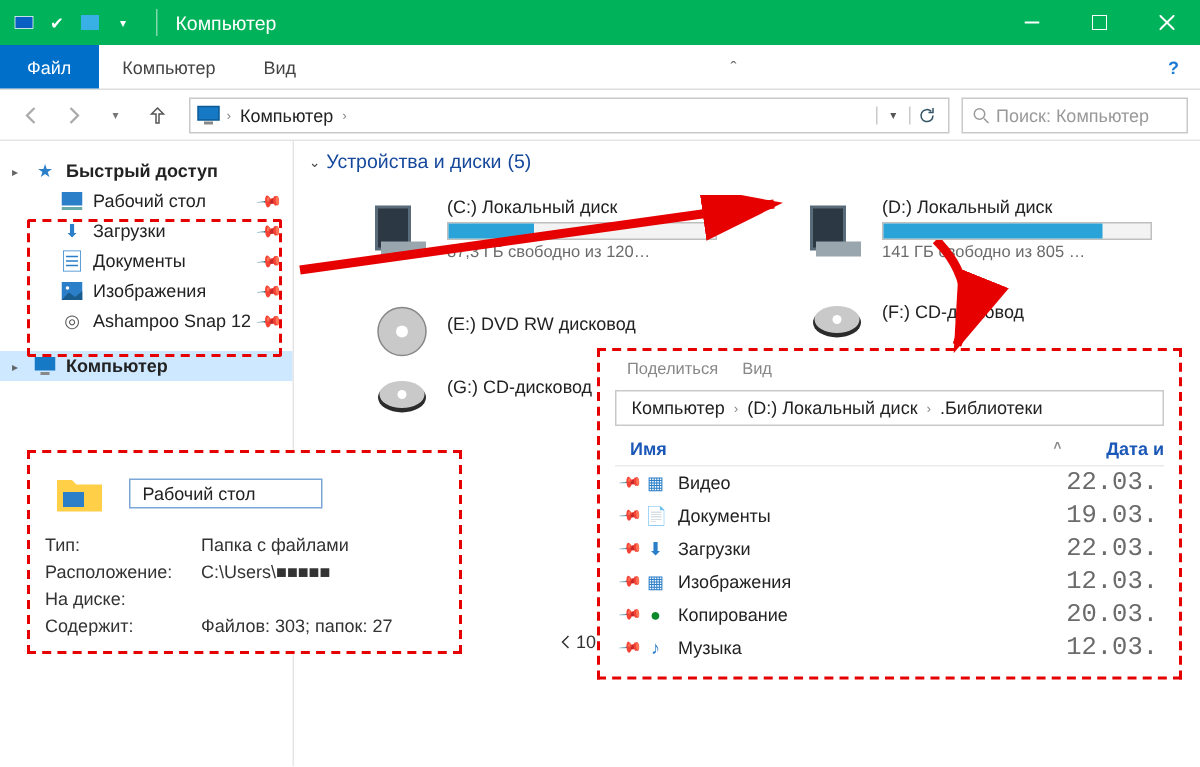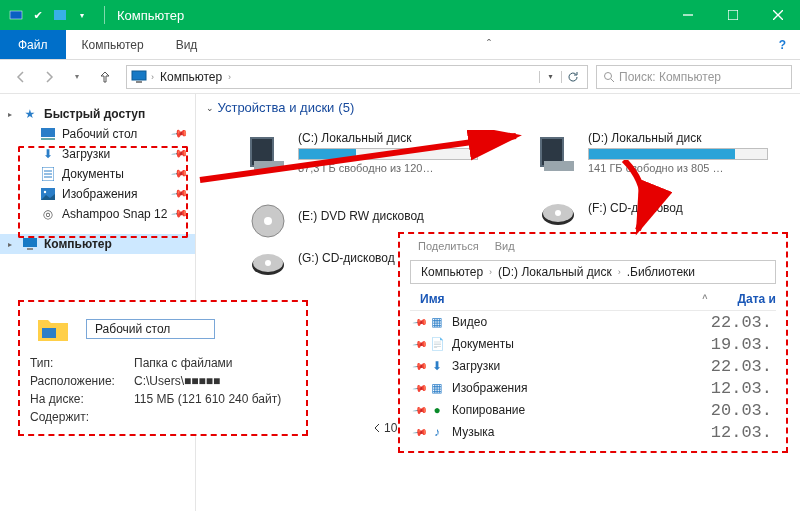--- a/index.html
+++ b/index.html
@@ -21,21 +21,21 @@
 
   .navrow { height:34px; display:flex; align-items:center; gap:2px; padding:4px 8px; border-bottom:1px solid #e5e5e5;}
   .navbtn { width:26px; height:26px; display:flex; align-items:center; justify-content:center; color:#888; border-radius:2px;}
   .navbtn.enabled{color:#333;}
   .addressbar { flex:1; height:24px; border:1px solid #c9c9c9; display:flex; align-items:center; padding:0 4px; margin:0 6px; background:#fff;}
   .addressbar .pc-icon { width:16px; height:14px; margin-right:4px;}
   .addressbar .crumb { padding:0 6px; color:#222;}
   .addressbar .sep { color:#888; font-size:9px;}
   .addr-tools { display:flex; margin-left:auto;}
   .addr-tools div{ width:22px; display:flex; align-items:center; justify-content:center; color:#555; border-left:1px solid #c9c9c9;}
-  .searchbox { width:196px; height:24px; border:1px solid #c9c9c9; display:flex; align-items:center; padding:0 6px; color:#999; background:#fff;}
+  .searchbox { width:151px; height:24px; border:1px solid #c9c9c9; display:flex; align-items:center; padding:0 6px; color:#999; background:#fff;}
   .searchbox svg{width:12px;height:12px;margin-right:4px;}
 
   .body { display:flex; height:calc(511px - 30px - 30px - 34px);}
   .sidebar { width:196px; border-right:1px solid #e5e5e5; padding-top:10px; position:relative;}
   .side-item { display:flex; align-items:center; height:20px; padding-left:22px; gap:6px; position:relative; color:#222;}
   .side-item.hdr { font-weight:400; }
   .tree-tw { position:absolute; left:8px; color:#666; font-size:8px;}
   .side-item .ico { width:16px; height:16px; display:inline-flex; align-items:center; justify-content:center;}
   .side-item.indent { padding-left:40px;}
   .side-item.selected { background:#cde8ff;}
@@ -335,24 +335,24 @@
       <div class="prop-row">
         <span class="k">Тип:</span>
         <span class="v">Папка с файлами</span>
       </div>
       <div class="prop-row">
         <span class="k">Расположение:</span>
         <span class="v">C:\Users\■■■■■</span>
       </div>
       <div class="prop-row">
         <span class="k">На диске:</span>
-        <span class="v">115 МБ (121 610 240 байт)</span>
       </div>
       <div class="prop-row">
         <span class="k">Содержит:</span>
+        <span class="v">Файлов: 303; папок: 27</span>
       </div>
     </div>
 </div>
 
 <div class="inner-window">
   <div class="iw-tabs">
     <span>Поделиться</span>
     <span>Вид</span>
   </div>
   <div class="iw-crumbs">

